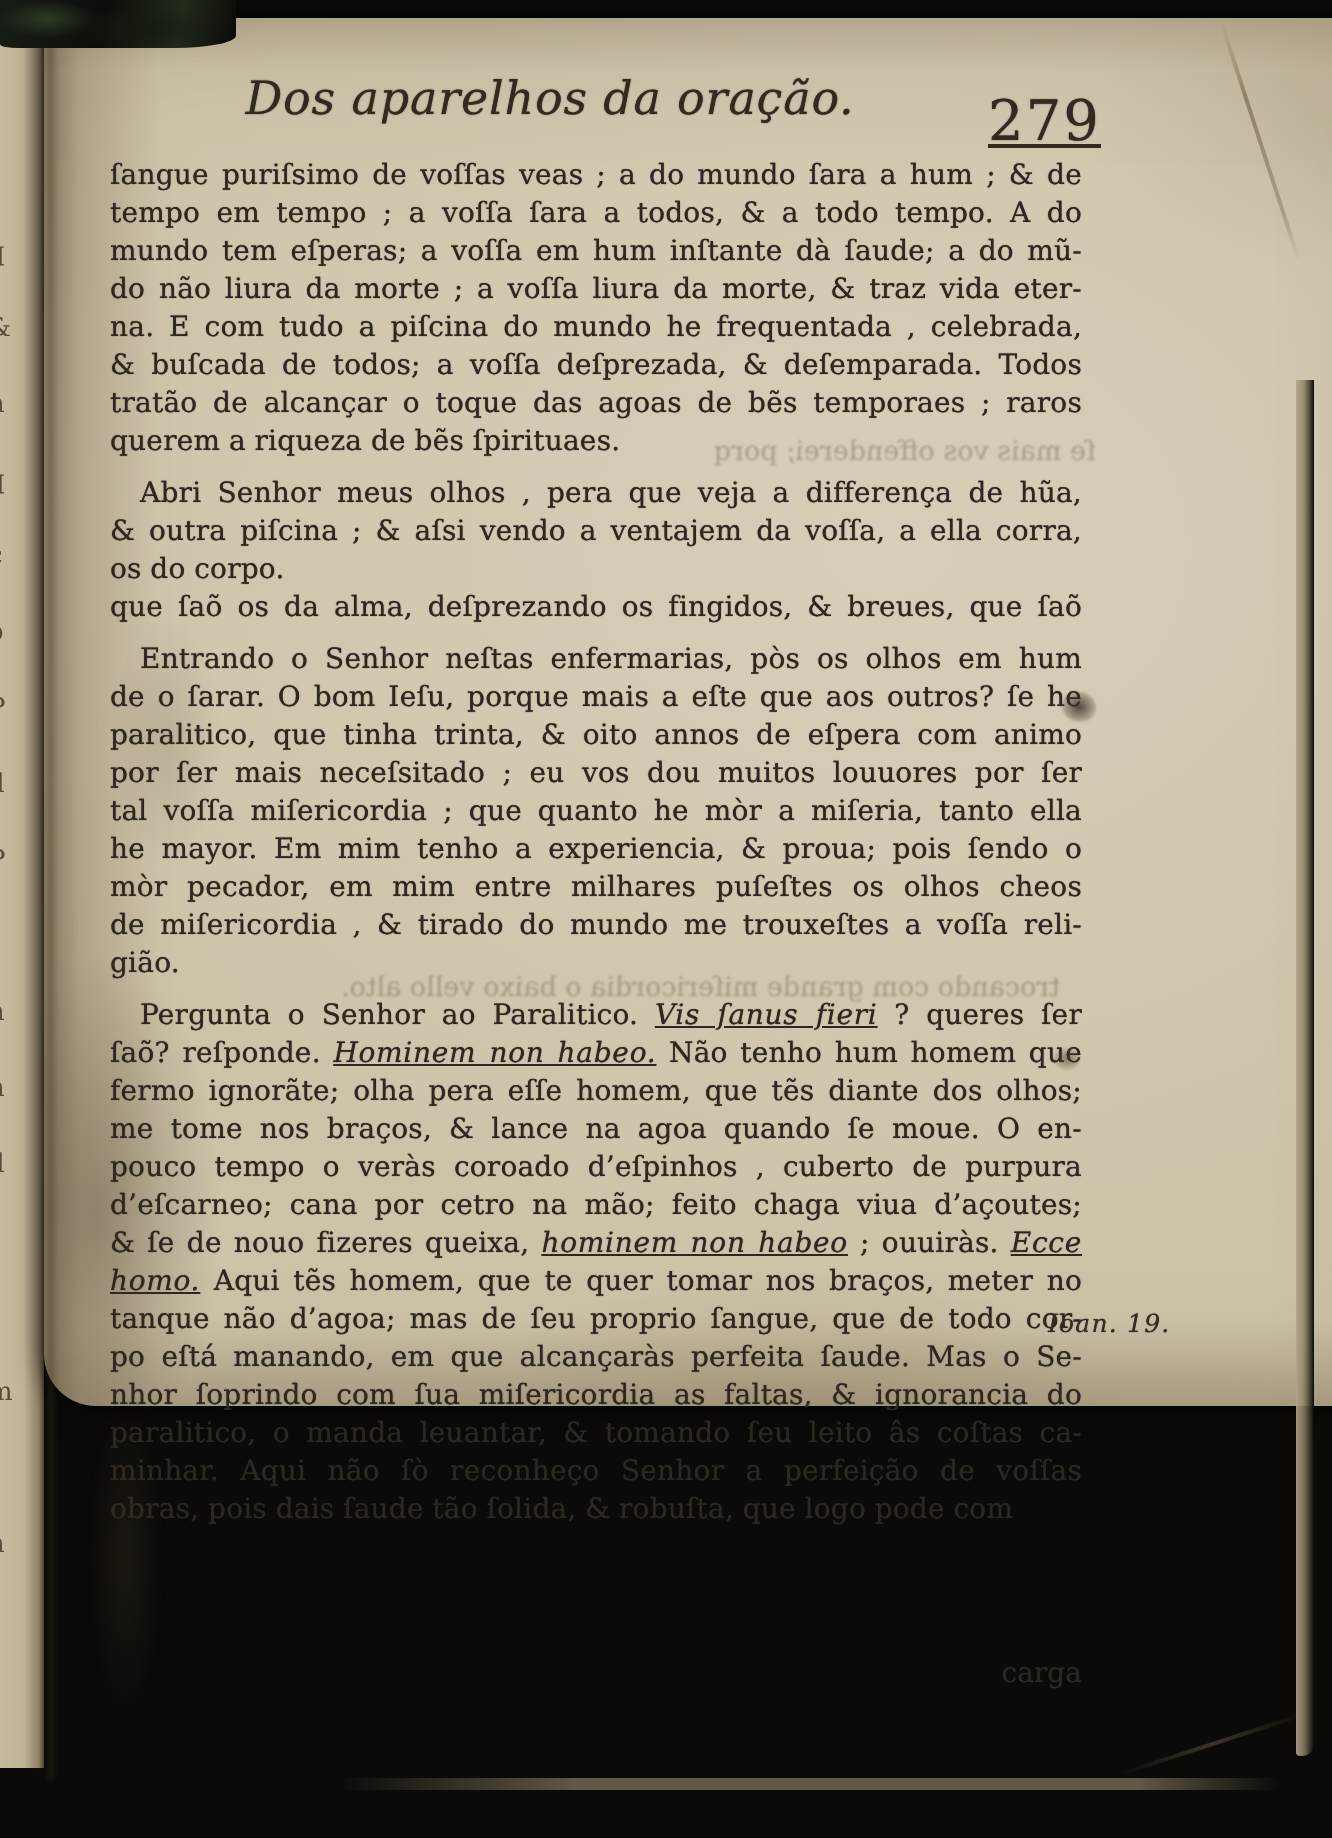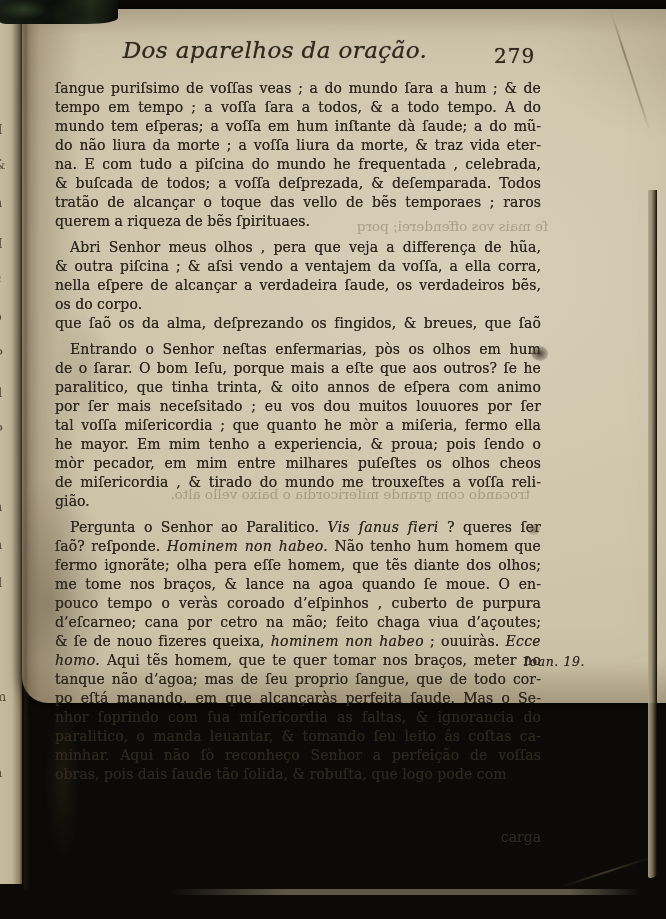--- a/index.html
+++ b/index.html
@@ -74,36 +74,37 @@
     filter:blur(1px);
   }
   
   .running-header{
     position:absolute;left:100px;top:28px;width:306px;
     font-style:italic;font-size:23px;letter-spacing:.4px;text-align:center;
     color:#322a1f;text-shadow:0 0 .7px rgba(50,42,31,.85);
   }
   .page-number{
     position:absolute;left:472px;top:35px;
-    font-size:20px;letter-spacing:1px;color:#322a1f;
+    font-size:28px;letter-spacing:1px;color:#322a1f;
     text-shadow:0 0 .7px rgba(50,42,31,.85);
+    text-decoration:underline;
   }
   .text-block{
     position:absolute;left:33px;top:70px;width:486px;
     font-size:14px;color:#2e2720;letter-spacing:.1px;word-spacing:-.2px;
     text-shadow:0 0 .55px rgba(46,39,31,.85);
   }
   .para{margin:0 0 7px 0;}
   .line{
     height:19px;line-height:19px;overflow:hidden;
     text-align:justify;text-align-last:justify;
   }
   .line.last{text-align-last:left;}
   .line.first{text-indent:15px;}
-  .line i{font-style:italic;letter-spacing:.35px;}
+  .line i{font-style:italic;letter-spacing:.35px;text-decoration:underline;}
   .margin-note{
     position:absolute;left:502px;top:645px;
     font-style:italic;font-size:12.5px;letter-spacing:.6px;color:#342c21;
     text-shadow:0 0 .5px rgba(52,44,33,.8);
   }
   .catchword{
     position:absolute;left:33px;top:820px;width:486px;
     font-size:14px;text-align:right;padding-right:4px;color:#2e2720;
     text-shadow:0 0 .55px rgba(46,39,31,.85);
   }
@@ -167,36 +168,35 @@
   <div class="ghost ghost-2">trocando com grande miſericordia o baixo vello alto.</div>
 
   <div class="text-block" id="text-block">
       <div class="para">
         <div class="line">ſangue puriſsimo de voſſas veas ; a do mundo ſara a hum ; &amp; de</div>
         <div class="line">tempo em tempo ; a voſſa ſara a todos, &amp; a todo tempo. A do</div>
         <div class="line">mundo tem eſperas; a voſſa em hum inſtante dà ſaude; a do mũ-</div>
         <div class="line">do não liura da morte ; a voſſa liura da morte, &amp; traz vida eter-</div>
         <div class="line">na. E com tudo a piſcina do mundo he frequentada , celebrada,</div>
         <div class="line">&amp; buſcada de todos; a voſſa deſprezada, &amp; deſemparada. Todos</div>
-        <div class="line">tratão de alcançar o toque das vello de bẽs temporaes ; raros</div>
+        <div class="line">tratão de alcançar o toque das agoas de bẽs temporaes ; raros</div>
         <div class="line last">querem a riqueza de bẽs ſpirituaes.</div>
       </div>
       <div class="para">
         <div class="line first">Abri Senhor meus olhos , pera que veja a differença de hũa,</div>
         <div class="line">&amp; outra piſcina ; &amp; aſsi vendo a ventajem da voſſa, a ella corra,</div>
-        <div class="line">nella eſpere de alcançar a verdadeira ſaude, os verdadeiros bẽs,</div>
         <div class="line last">os do corpo.</div>
         <div class="line">que ſaõ os da alma, deſprezando os fingidos, &amp; breues, que ſaõ</div>
       </div>
       <div class="para">
         <div class="line first">Entrando o Senhor neſtas enfermarias, pòs os olhos em hum</div>
         <div class="line">de o ſarar. O bom Ieſu, porque mais a eſte que aos outros? ſe he</div>
         <div class="line">paralitico, que tinha trinta, &amp; oito annos de eſpera com animo</div>
         <div class="line">por ſer mais neceſsitado ; eu vos dou muitos louuores por ſer</div>
-        <div class="line">tal voſſa miſericordia ; que quanto he mòr a miſeria, fermo ella</div>
+        <div class="line">tal voſſa miſericordia ; que quanto he mòr a miſeria, tanto ella</div>
         <div class="line">he mayor. Em mim tenho a experiencia, &amp; proua; pois ſendo o</div>
         <div class="line">mòr pecador, em mim entre milhares puſeſtes os olhos cheos</div>
         <div class="line">de miſericordia , &amp; tirado do mundo me trouxeſtes a voſſa reli-</div>
         <div class="line last">gião.</div>
       </div>
       <div class="para">
         <div class="line first">Pergunta o Senhor ao Paralitico. <i>Vis ſanus fieri</i> ? queres ſer</div>
         <div class="line">ſaõ? reſponde. <i>Hominem non habeo.</i> Não tenho hum homem que</div>
         <div class="line">fermo ignorãte; olha pera eſſe homem, que tẽs diante dos olhos;</div>
         <div class="line">me tome nos braços, &amp; lance na agoa quando ſe moue. O en-</div>

